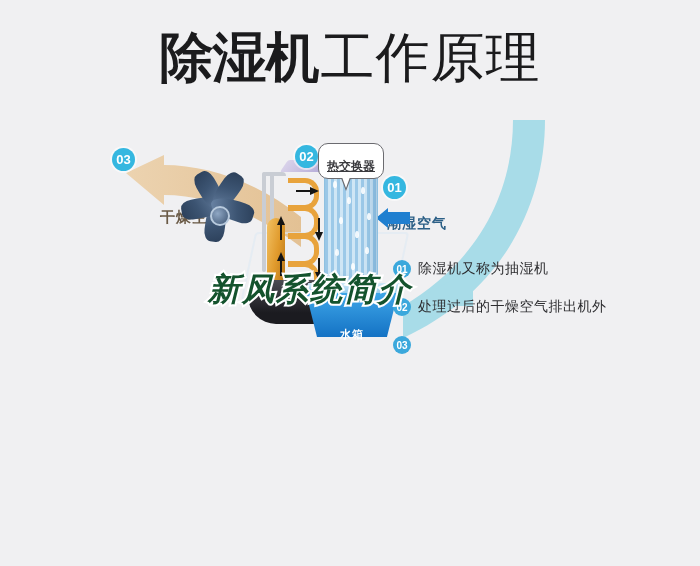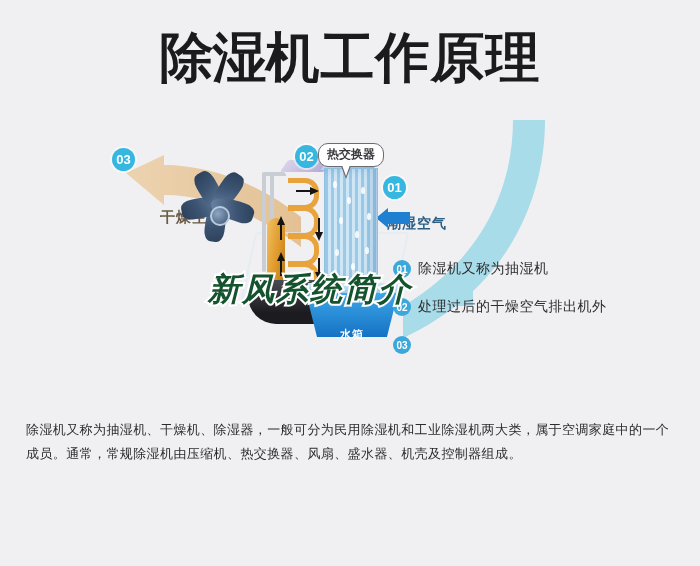--- a/index.html
+++ b/index.html
@@ -14,21 +14,21 @@
   
   .title{
     position:absolute;left:0;top:26px;width:700px;
     text-align:center;
     font-size:54px;line-height:62px;
     font-weight:bold;color:#1b1b1d;
     letter-spacing:1px;
     white-space:nowrap;
   }
   .title .t1{letter-spacing:-1px;}
-  .title .t2{margin-left:2px;font-weight:bold;}
+  .title .t2{margin-left:2px;font-weight:normal;}
 
   
   .stage{position:absolute;left:0;top:120px;width:700px;height:280px;}
 
   
   .dry-arrow{position:absolute;left:86px;top:35px;width:215px;height:95px;}
   .leaf{position:absolute;}
   .leaf .lf{
     width:100%;height:100%;
     background:linear-gradient(135deg,#9ed43c 0%,#6db32a 100%);
@@ -62,23 +62,23 @@
     display:flex;align-items:center;justify-content:center;
     box-shadow:0 0 0 2px rgba(255,255,255,.55);
   }
   .badge.b03{left:112px;top:28px;}
   .badge.b02{left:295px;top:25px;}
   .badge.b01{left:383px;top:56px;}
 
   
   .callout{
     position:absolute;left:318px;top:23px;
-    padding:2px 8px 3px 8px;
+    padding:14px 8px 3px 8px;
     background:#ffffff;border:1.6px solid #6b6b70;border-radius:10px;
-    font-size:12px;color:#3a3a3e;font-weight:bold;white-space:nowrap;
+    font-size:12px;color:#3a3a3e;font-weight:bold;white-space:nowrap;text-decoration:underline;
   }
   .callout:after{
     content:"";position:absolute;left:22px;bottom:-13px;
     width:0;height:0;border-left:5px solid transparent;
     border-right:5px solid transparent;border-top:13px solid #6b6b70;
   }
   .callout:before{
     content:"";position:absolute;left:23px;bottom:-10px;z-index:2;
     width:0;height:0;border-left:4px solid transparent;
     border-right:4px solid transparent;border-top:11px solid #ffffff;
@@ -307,16 +307,15 @@
       <span class="step-text">处理过后的干燥空气排出机外</span>
     </div>
     <div class="step">
       <span class="step-badge">03</span>
     </div>
   </div>
 
   <div class="watermark">新风系统简介</div>
 
   <div class="body-text">
-    <p>除湿机又称为抽湿机、干燥机、除湿器，一般可分为民用除湿机和工业除湿机两大类，属于空调家庭中的一个成员。通常，常规除湿机由压缩机、热交换器、风扇、盛水器、机壳及控制器组成。</p>
   </div>
 
 </div>
 
 </body></html>

